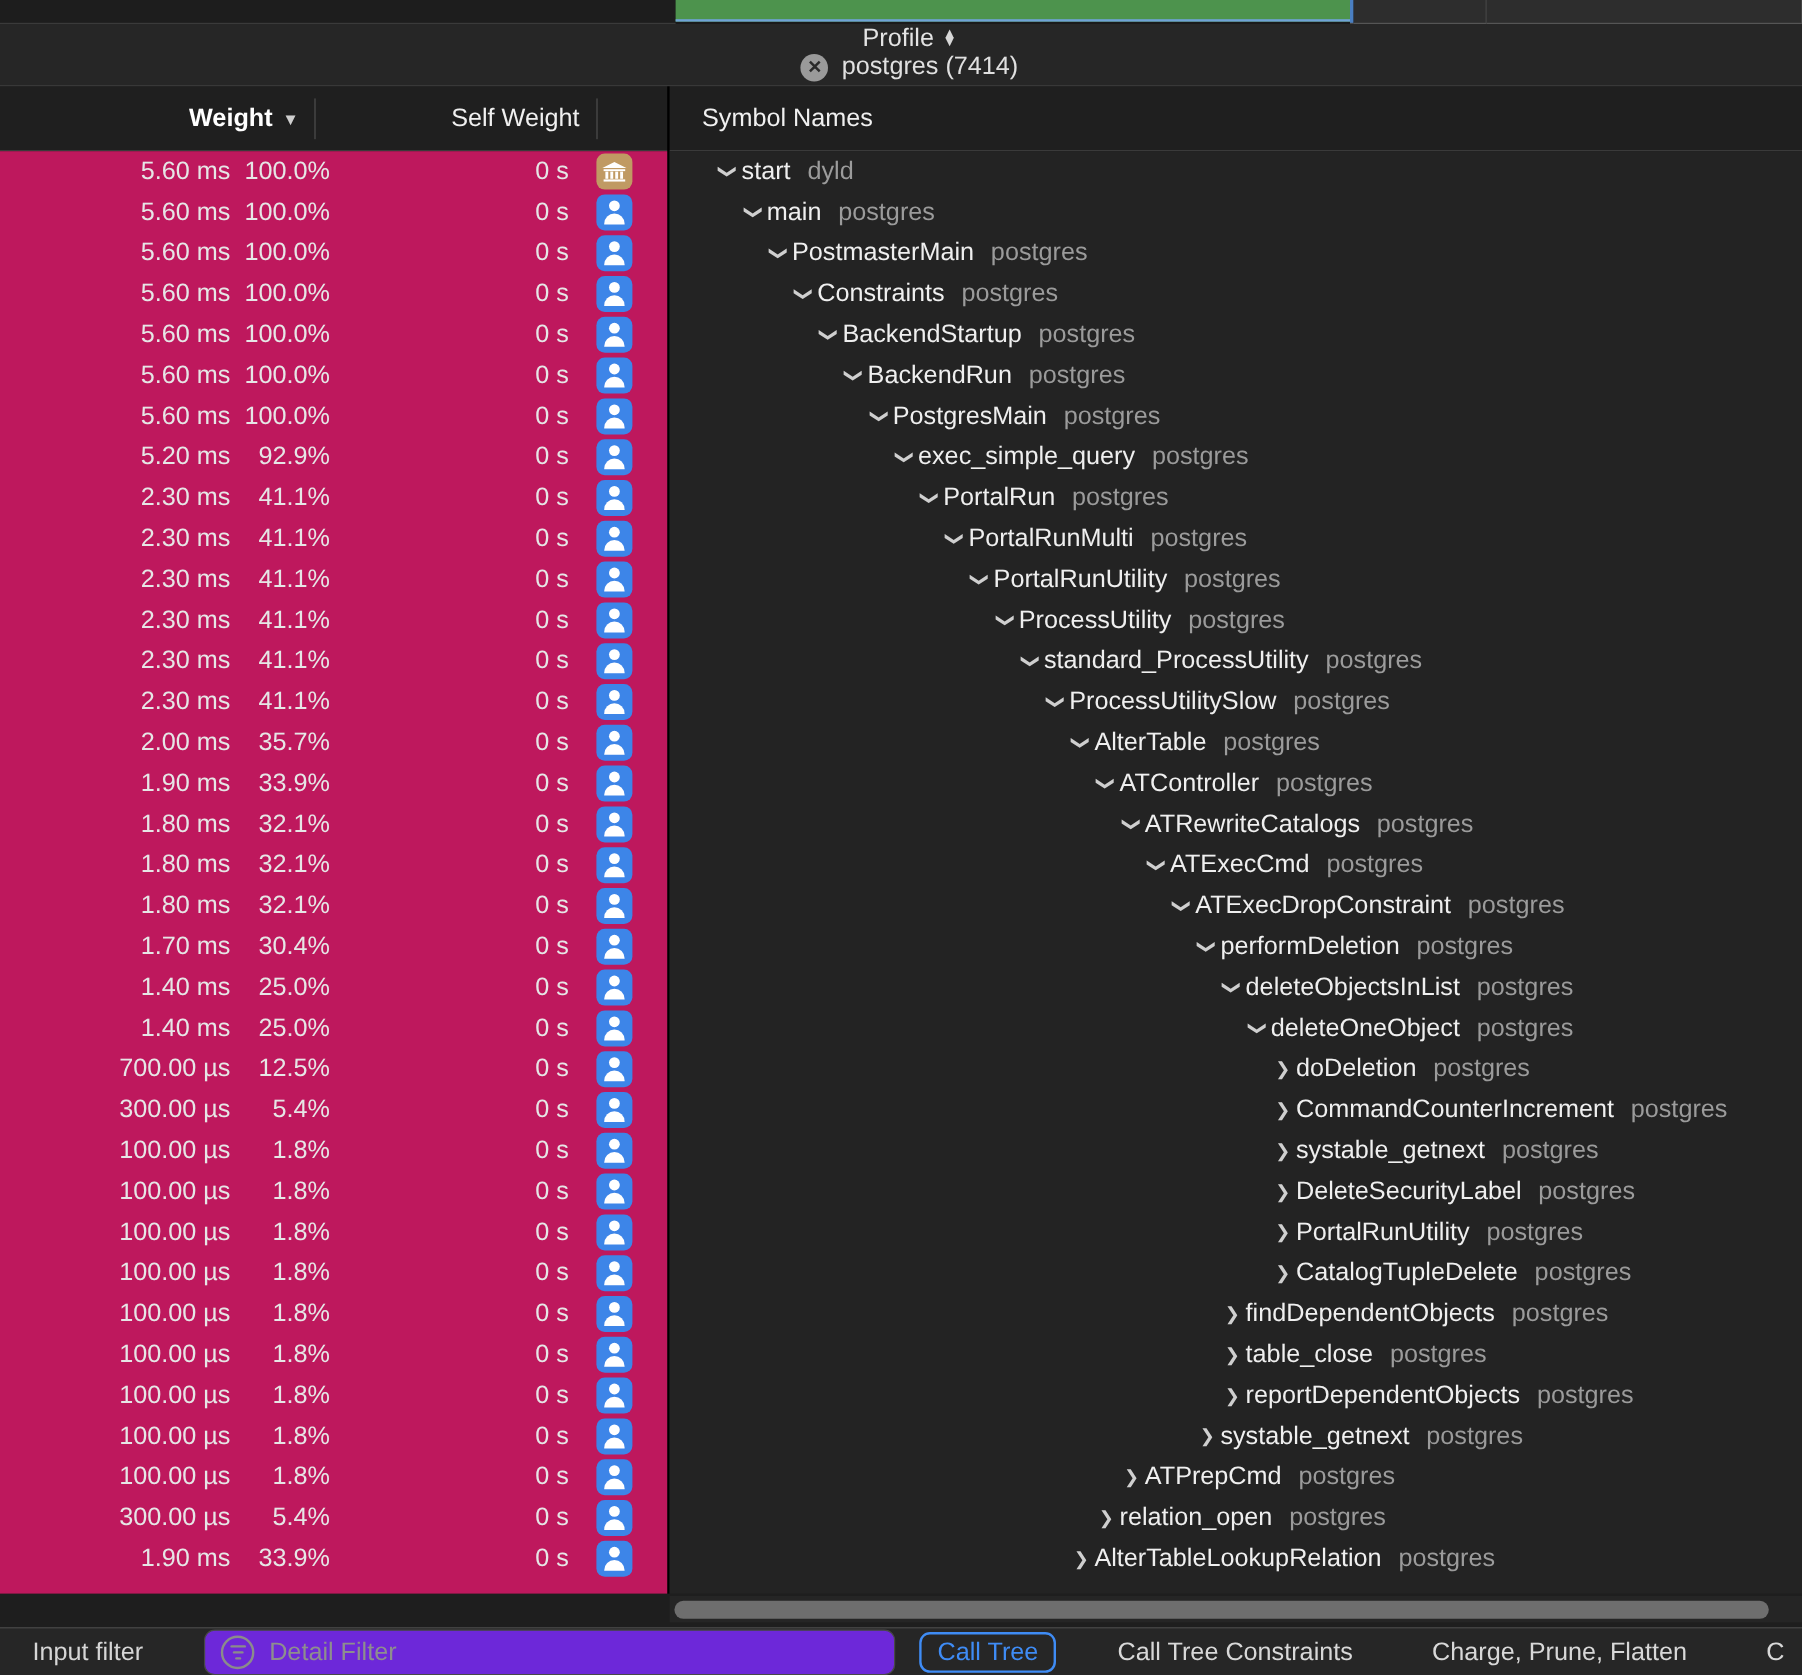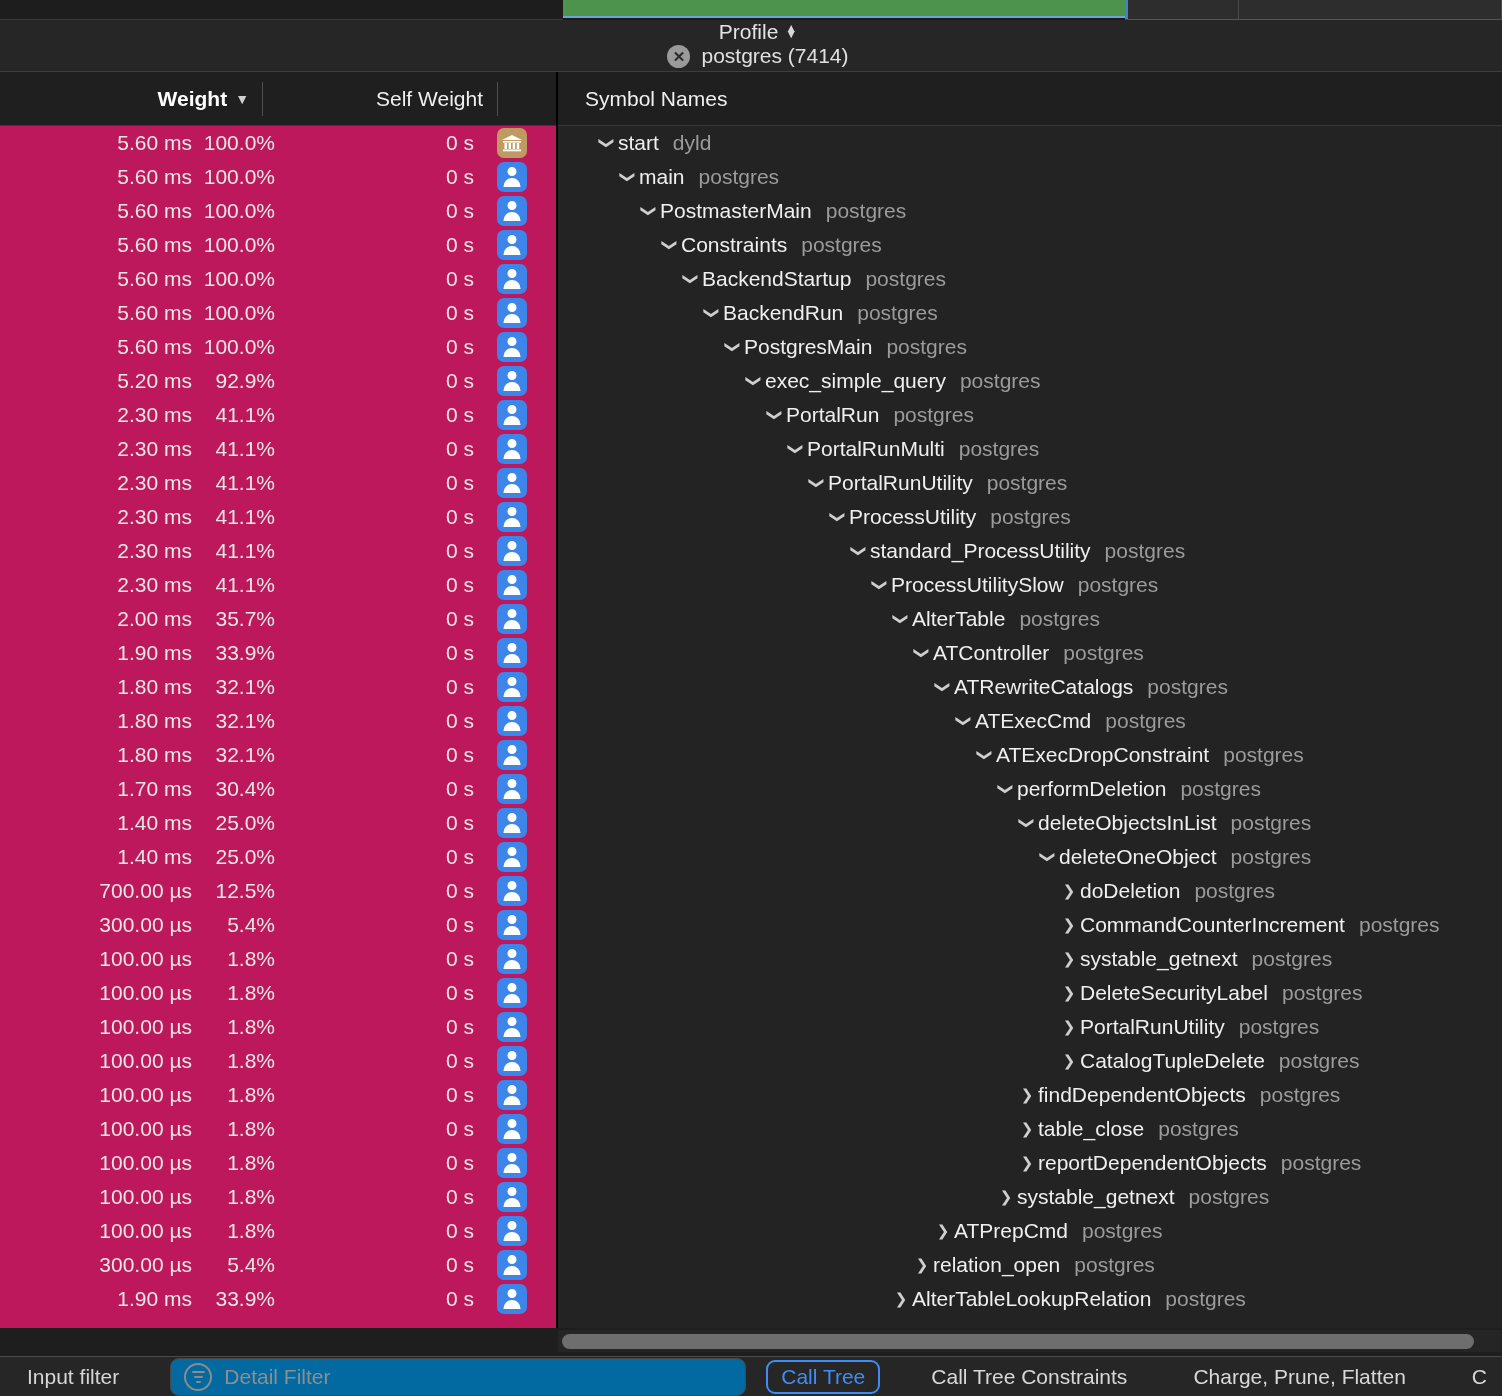--- a/index.html
+++ b/index.html
@@ -150,21 +150,21 @@
     position:absolute; left:0; top:1356px; width:1502px; height:40px;
     background:#262626; border-top:1px solid #4a4a4a;
     display:flex; align-items:center;
   }
   #input-filter-label {
     font-size:21px; color:#d6d6d6; padding-left:27px; width:170px;
   }
   #detail-filter-box {
     width:595px; height:38px; margin-left:5px;
     border:1px solid #484848; border-radius:9px;
-    background:#0369a1;
+    background:#6d28d9;
     display:flex; align-items:center; gap:12px; padding-left:13px;
   }
   .filter-icon {
     width:28px; height:28px; border-radius:50%;
     border:2px solid #8b8b8b;
     display:flex; flex-direction:column; align-items:center; justify-content:center; gap:3px;
   }
   .filter-icon i { display:block; background:#8b8b8b; height:2px; border-radius:1px; }
   .filter-icon i:nth-child(1){ width:13px; }
   .filter-icon i:nth-child(2){ width:9px; }

